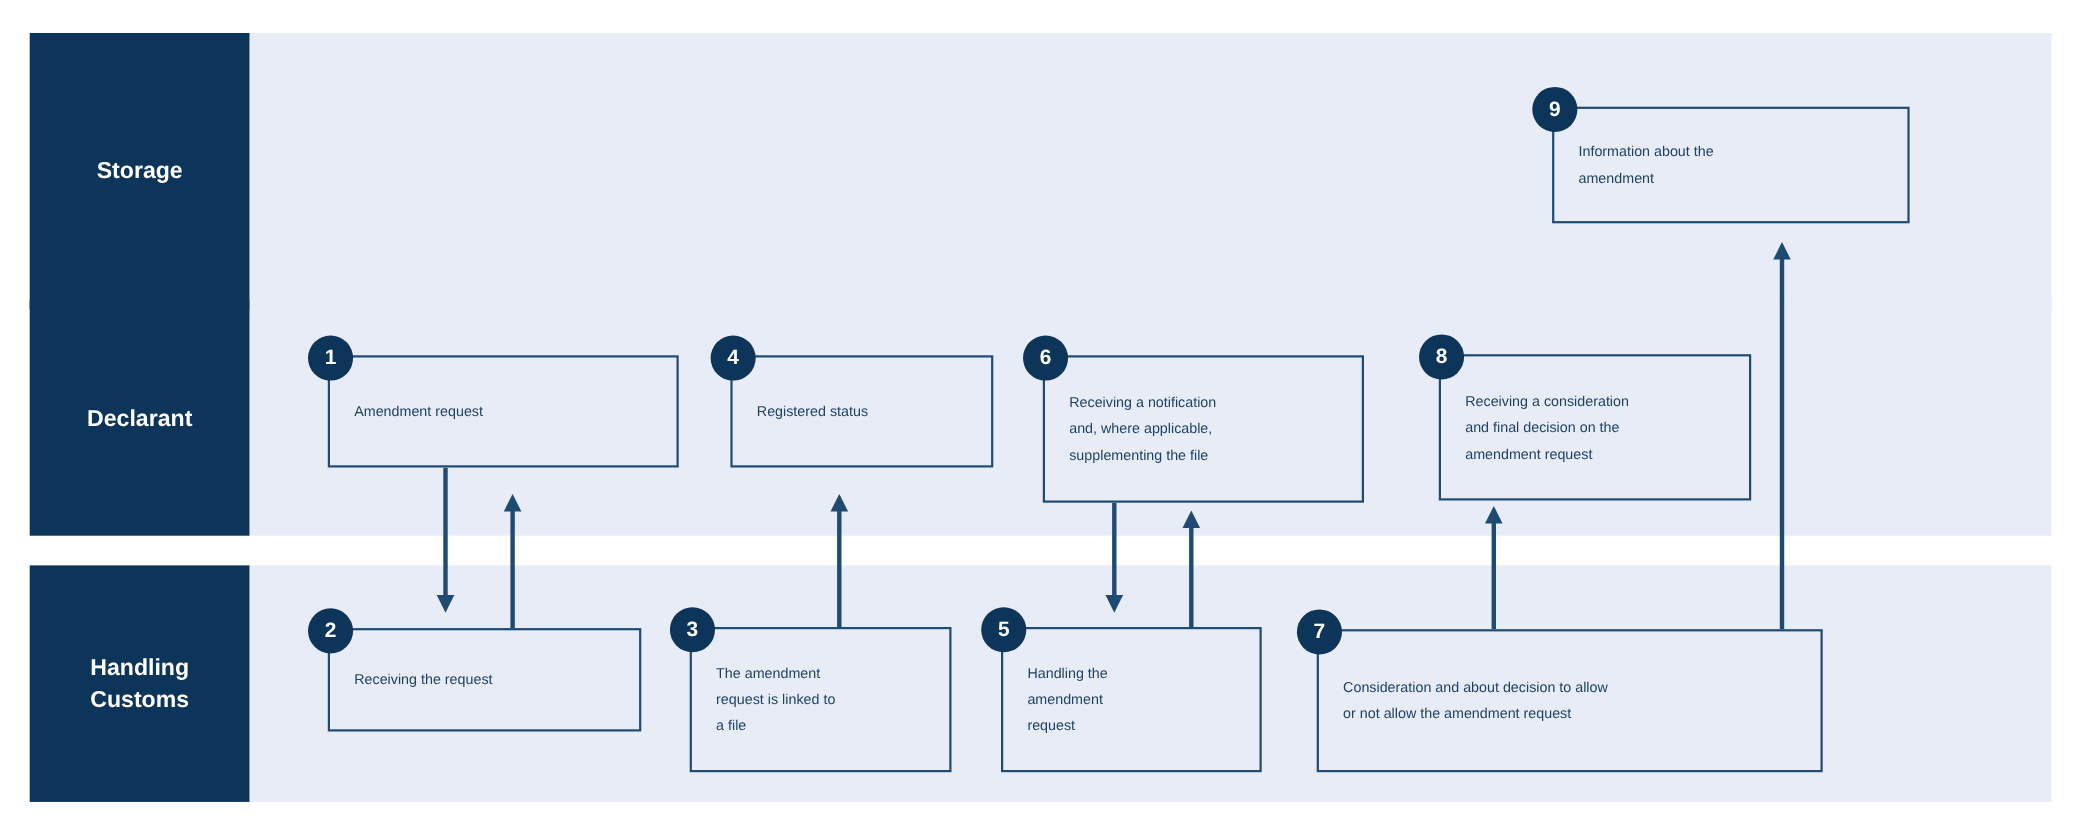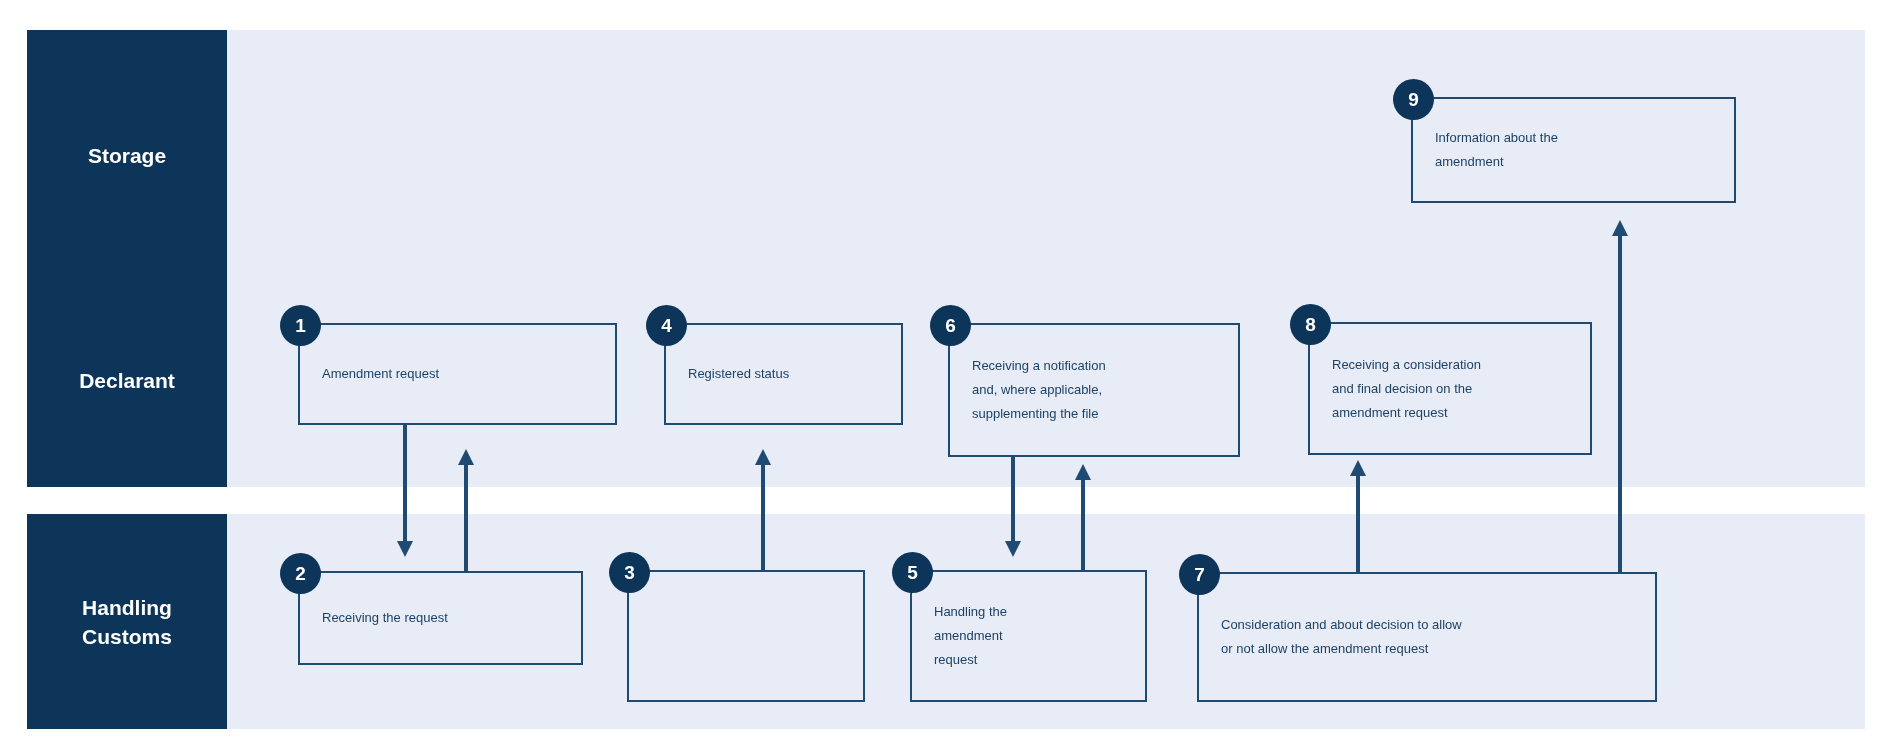--- a/index.html
+++ b/index.html
@@ -97,20 +97,23 @@
   <div class="pbox b1">
     <div class="num">1</div>
     <div class="txt">Amendment request</div>
   </div>
   <div class="pbox b2">
     <div class="num">2</div>
     <div class="txt">Receiving the request</div>
   </div>
   <div class="pbox b3">
     <div class="num">3</div>
+    <div class="txt">The amendment
+request is linked to
+a file</div>
   </div>
   <div class="pbox b4">
     <div class="num">4</div>
     <div class="txt">Registered status</div>
   </div>
   <div class="pbox b5">
     <div class="num">5</div>
     <div class="txt">Handling the
 amendment
 request</div>

